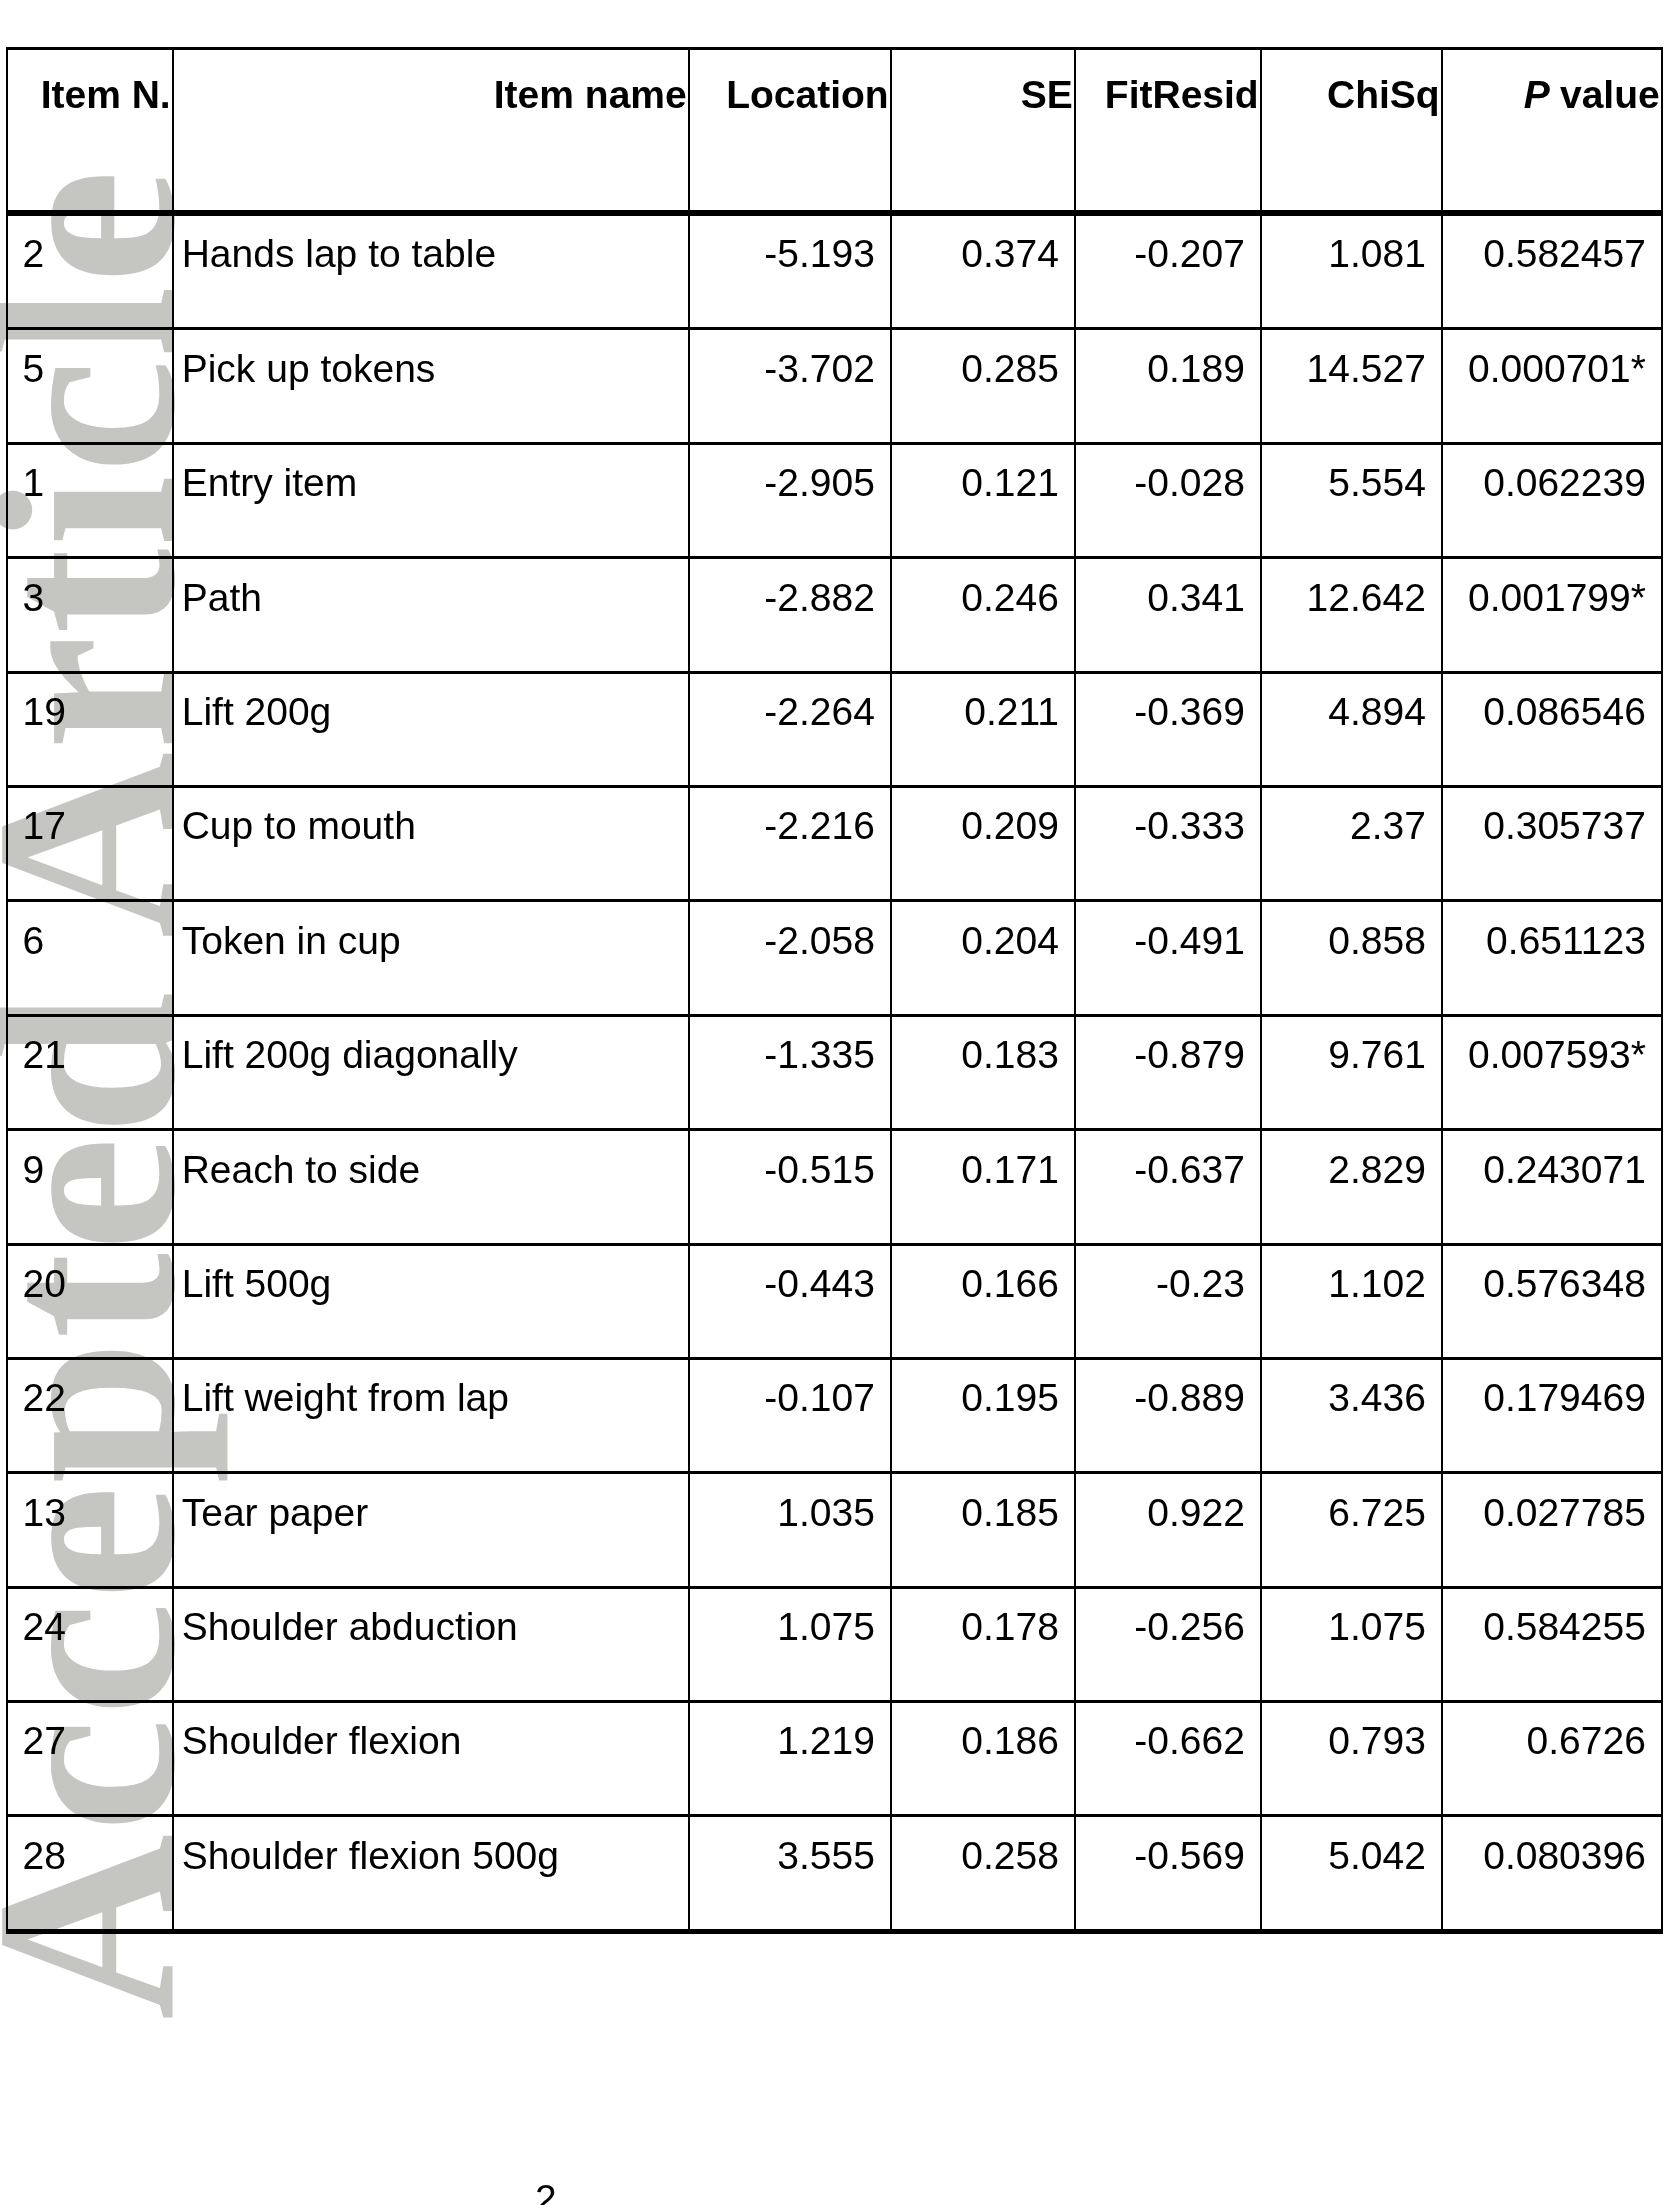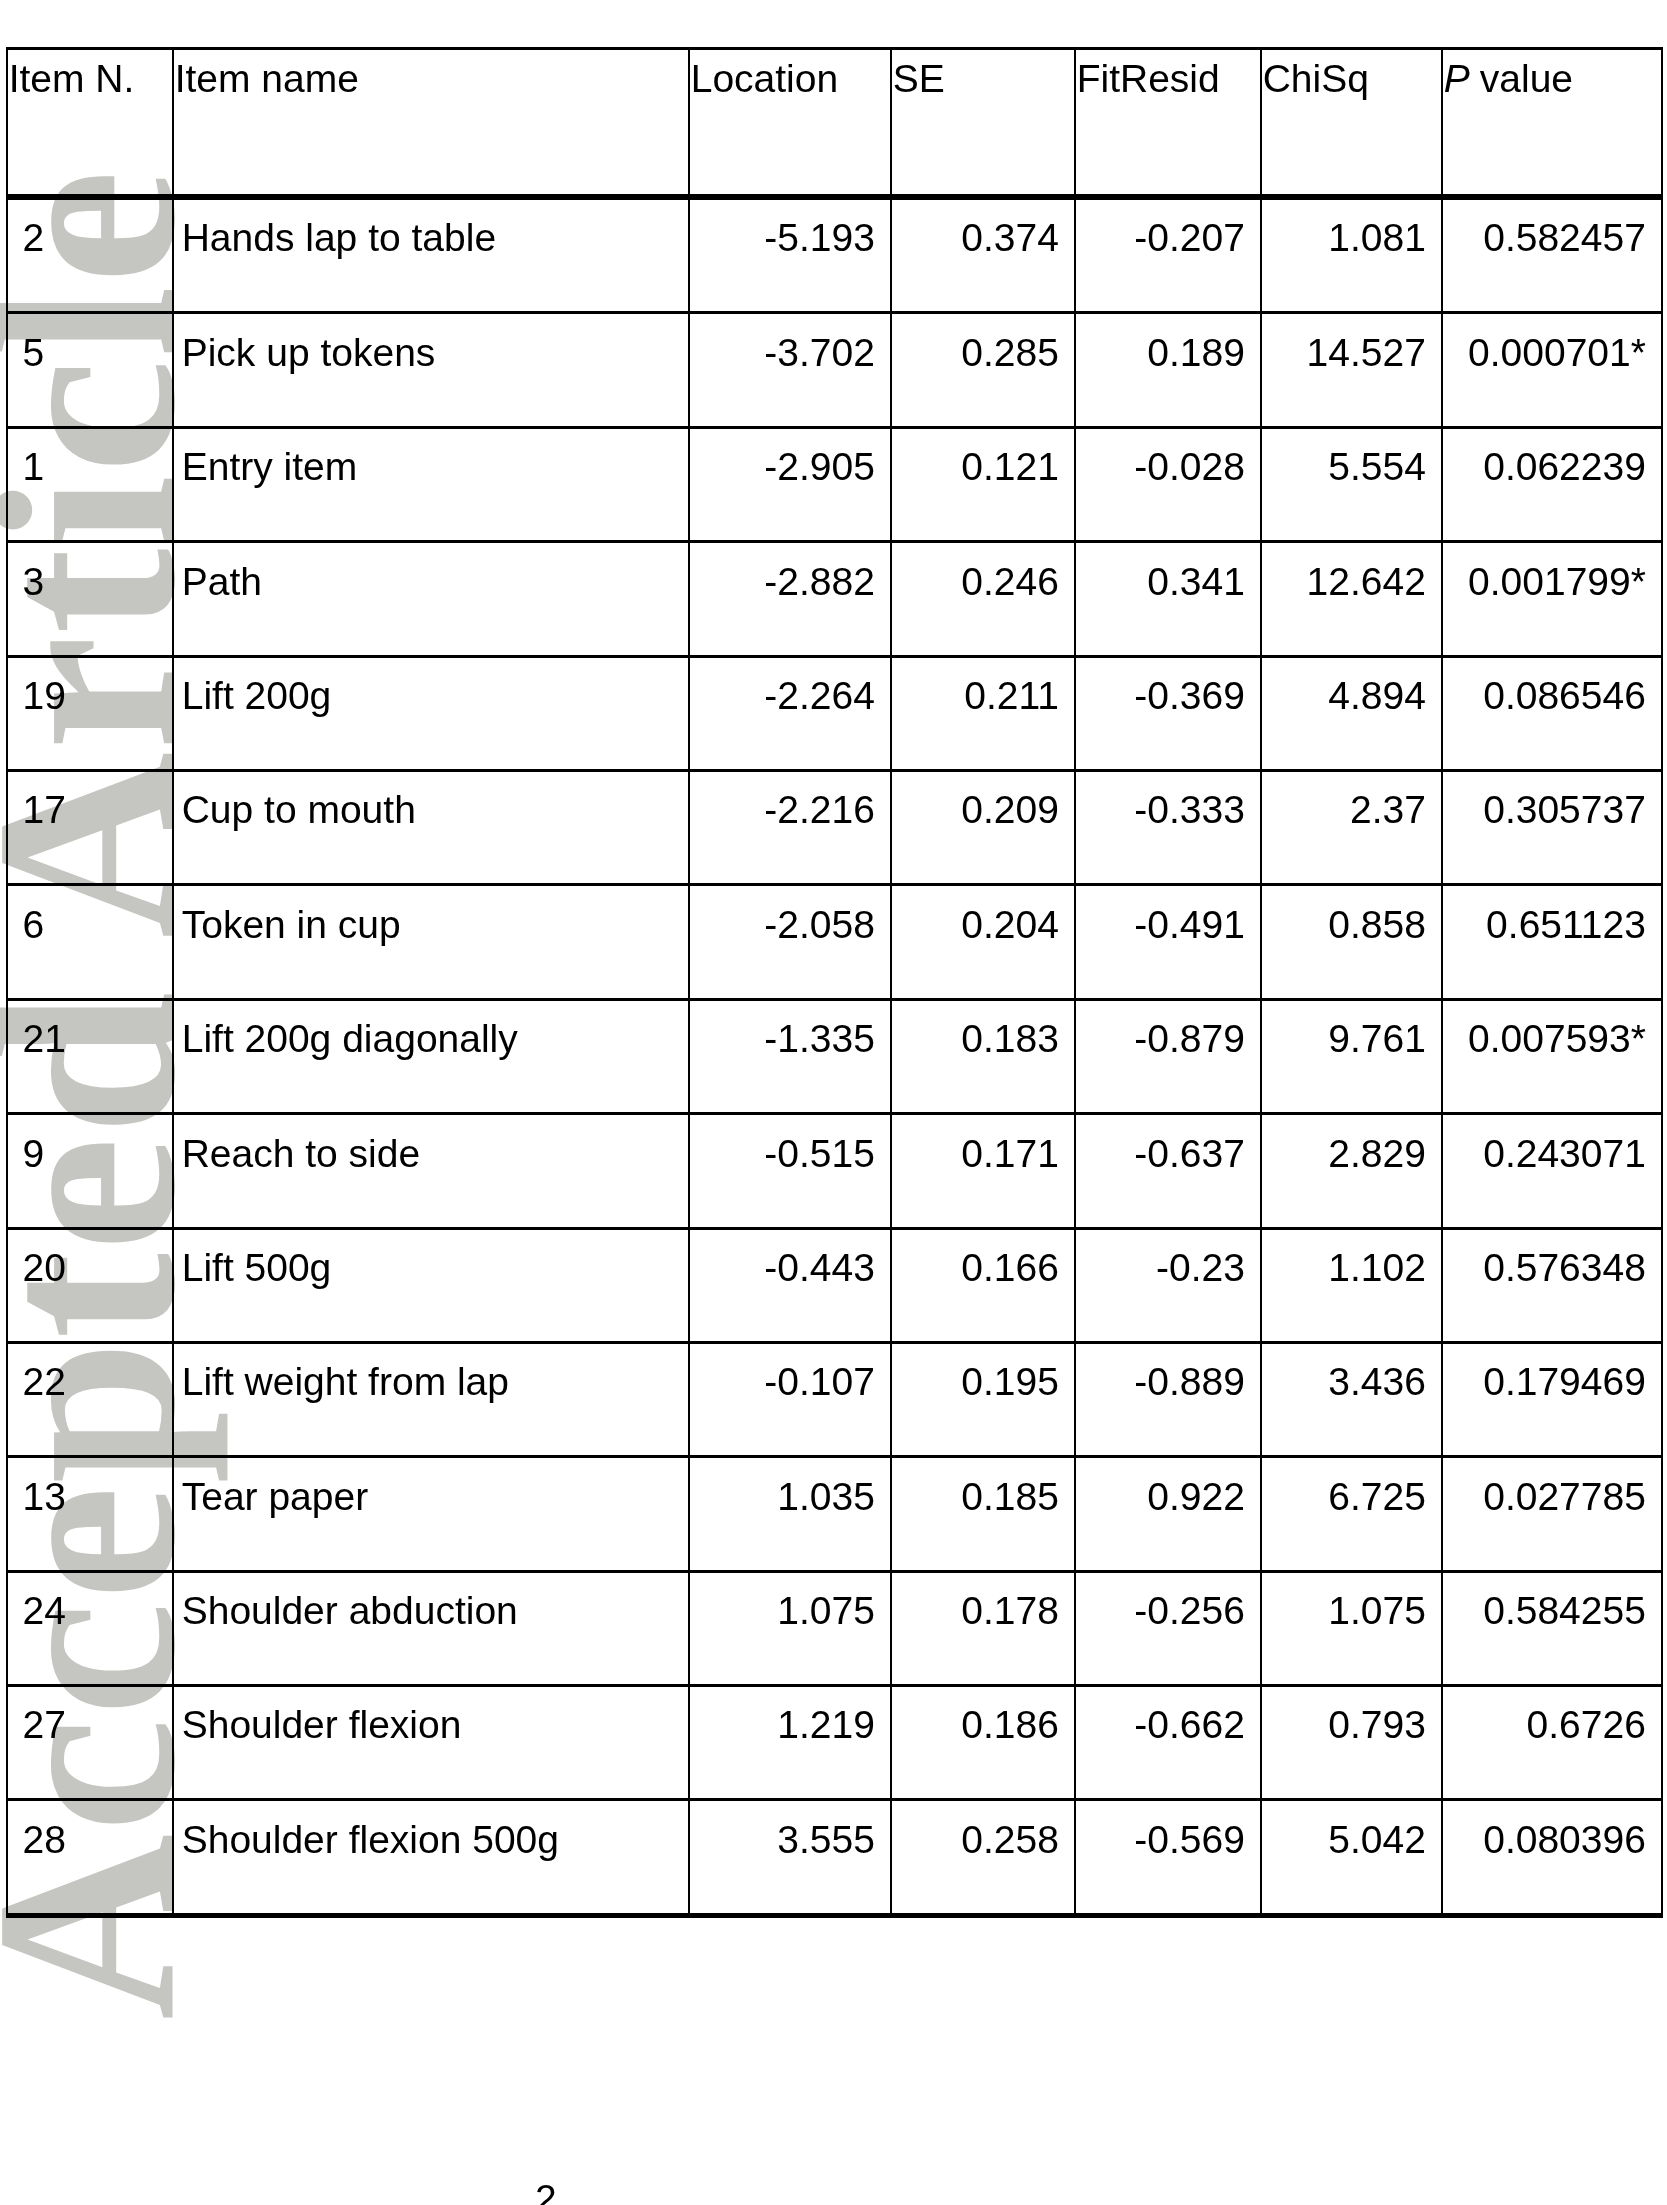--- a/index.html
+++ b/index.html
@@ -55,23 +55,23 @@
     vertical-align: top;
     font-size: 39px;
     line-height: 1.15;
     overflow: hidden;
     white-space: nowrap;
   }
   thead th {
     height: 136px;
     border-top-width: 3.3px;
     border-bottom-width: 6.6px;
-    padding-top: 7px;
-    font-weight: normal;
-    text-align: left;
+    padding-top: 23px;
+    font-weight: bold;
+    text-align: right;
   }
   tbody td {
     height: 94px;
     border-bottom-width: 3.3px;
     padding-top: 16.4px;
   }
   tbody tr:last-child td { border-bottom-width: 5.7px; }
   td.cell-n    { text-align: left;  padding-left: 14.8px; }
   td.cell-name { text-align: left;  padding-left: 8px; }
   td.cell-num  { text-align: right; padding-right: 14.8px; }

